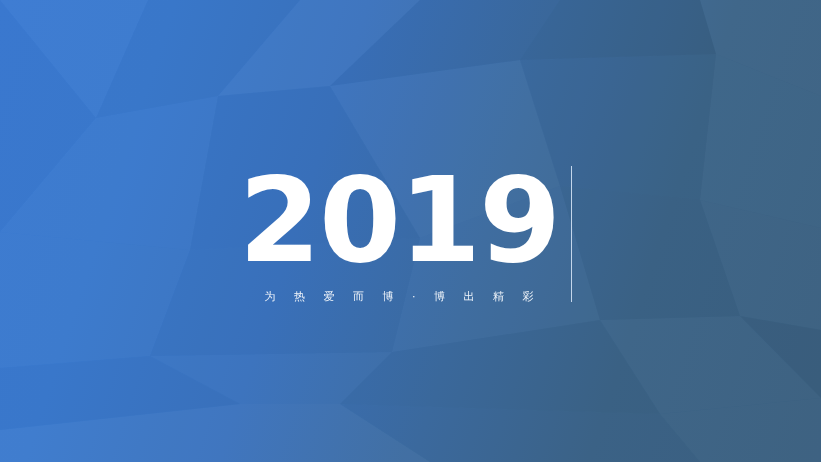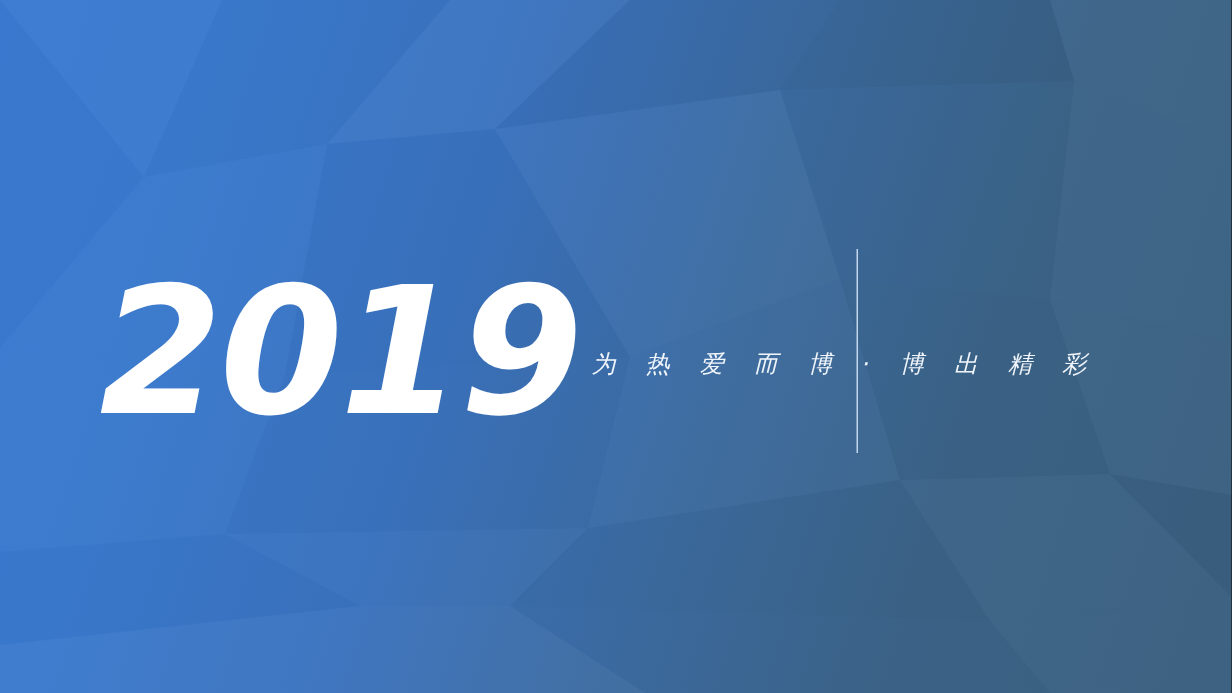--- a/index.html
+++ b/index.html
@@ -50,44 +50,43 @@
     display: flex;
     flex-direction: row;
     align-items: stretch;
     gap: 0;
     margin-top: 6px;
   }
 
   
   .left-block {
     display: flex;
-    flex-direction: row;
+    flex-direction: column;
     align-items: center;
-    justify-content: center;
+    justify-content: space-between;
     padding-right: 22px;
     width: 300px;
-    font-style: italic;
   }
 
   .year {
     font-family: "DejaVu Sans", "Liberation Sans", sans-serif;
     font-weight: 700;
     font-size: 118px;
     line-height: 0.92;
     color: #ffffff;
     letter-spacing: -2px;
     margin: 0;
     white-space: nowrap;
     -webkit-font-smoothing: antialiased;
   }
 
   .year-tagline {
     margin-top: 17px;
     font-family: "DejaVu Sans", "Liberation Sans", sans-serif;
-    font-size: 16px;
+    font-size: 11px;
     font-weight: 400;
     color: #f0f5fb;
     letter-spacing: 7.5px;
     text-indent: 7.5px;
     white-space: nowrap;
     line-height: 1;
   }
 
   
   .divider {

